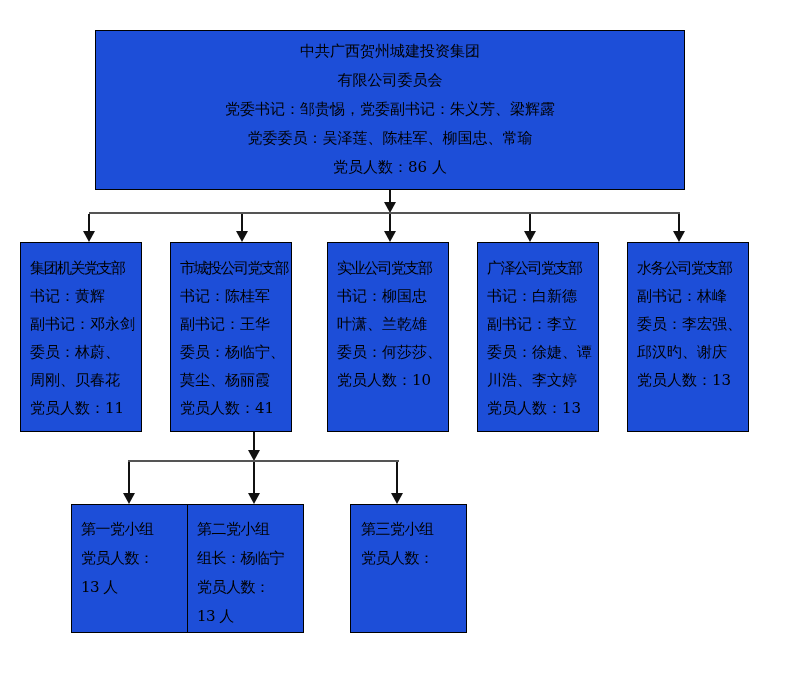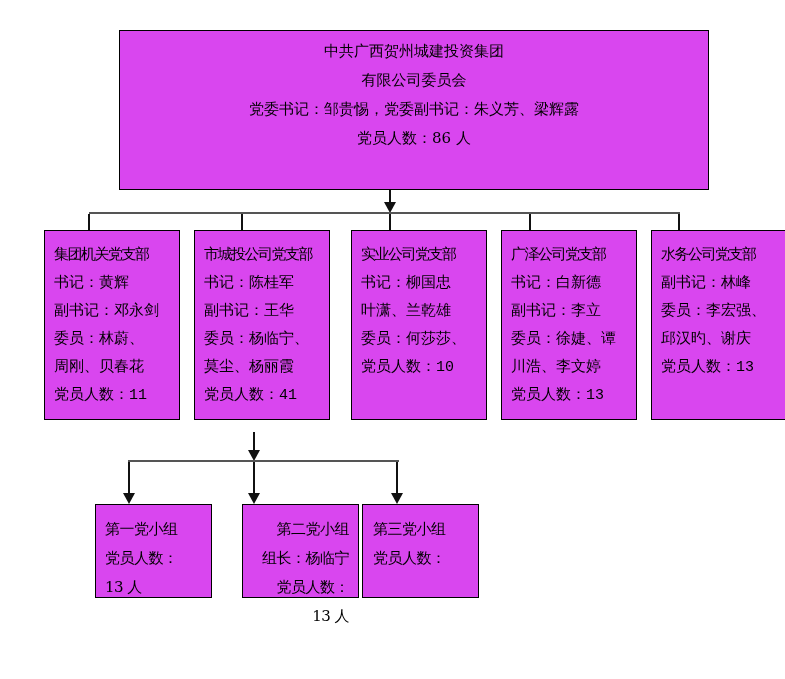--- a/index.html
+++ b/index.html
@@ -7,59 +7,59 @@
     position:relative;
     width:785px;height:679px;
     background:#ffffff;
     font-family:"DejaVu Serif","Liberation Serif",serif;
     color:#000;
     overflow:hidden;
   }
   .box{
     position:absolute;
     border:1.5px solid #000;
-    background:#d946ef;
+    background:#1d4ed8;
     box-sizing:border-box;
     font-size:15px;
-    margin-left:24px;
   }
   .root-box{
     left:95px;top:30px;width:590px;height:160px;
     text-align:center;
     padding-top:6px;
   }
   .root-box .line{line-height:29px;white-space:nowrap;}
-  .branch{top:230px;width:136px;height:190px;padding:11px 9px 0 9px;font-family:Liberation Mono, monospace;}
+  .branch{top:242px;width:122px;height:190px;padding:11px 9px 0 9px;}
   .branch .line{line-height:28px;white-space:nowrap;}
   .branch .line:first-child{letter-spacing:-1.5px;}
   .branch-1{left:20px;}
   .branch-2{left:170px;}
   .branch-3{left:327px;}
   .branch-4{left:477px;}
   .branch-5{left:627px;}
-  .group{top:504px;width:117px;height:94px;padding:10px 9px 0 9px;}
+  .group{top:504px;width:117px;height:129px;padding:10px 9px 0 9px;}
   .group .line{line-height:29px;white-space:nowrap;letter-spacing:-0.5px;}
   .hline{position:absolute;height:2px;background:#555;}
   .vline{position:absolute;width:2px;background:#111;}
   .arrow{
     position:absolute;width:0;height:0;
     border-left:6px solid transparent;
     border-right:6px solid transparent;
     border-top:11px solid #111;
   }
 </style>
 </head>
 <body>
 
 <div id="canvas">
 
   <div class="box root-box">
       <div class="line">中共广西贺州城建投资集团</div>
       <div class="line">有限公司委员会</div>
       <div class="line">党委书记：邹贵惕，党委副书记：朱义芳、梁辉露</div>
+      <div class="line">党委委员：吴泽莲、陈桂军、柳国忠、常瑜</div>
       <div class="line">党员人数：86 人</div>
     </div>
 
   <div>
     <div class="vline" style="left:389px;top:190px;height:13px;"></div>
     <div class="arrow" style="left:384px;top:202px;"></div>
     <div class="hline" style="left:89px;top:212px;width:591px;"></div>
 
     <div class="vline" style="left:88px;top:214px;height:18px;"></div>
     <div class="arrow" style="left:83px;top:231px;"></div>
@@ -129,24 +129,24 @@
 
     <div class="vline" style="left:396px;top:462px;height:31px;"></div>
     <div class="arrow" style="left:391px;top:493px;"></div>
   </div>
 
   <div class="box group" style="left:71px;">
       <div class="line">第一党小组</div>
       <div class="line">党员人数：</div>
       <div class="line">13 人</div>
     </div>
-  <div class="box group" style="left:218px;text-align:right;">
+  <div class="box group" style="left:187px;">
       <div class="line">第二党小组</div>
       <div class="line">组长：杨临宁</div>
       <div class="line">党员人数：</div>
       <div class="line">13 人</div>
     </div>
-  <div class="box group" style="left:338px;padding-left:10px;">
+  <div class="box group" style="left:350px;padding-left:10px;">
       <div class="line">第三党小组</div>
       <div class="line">党员人数：</div>
     </div>
 
 </div>
 
 </body></html>

